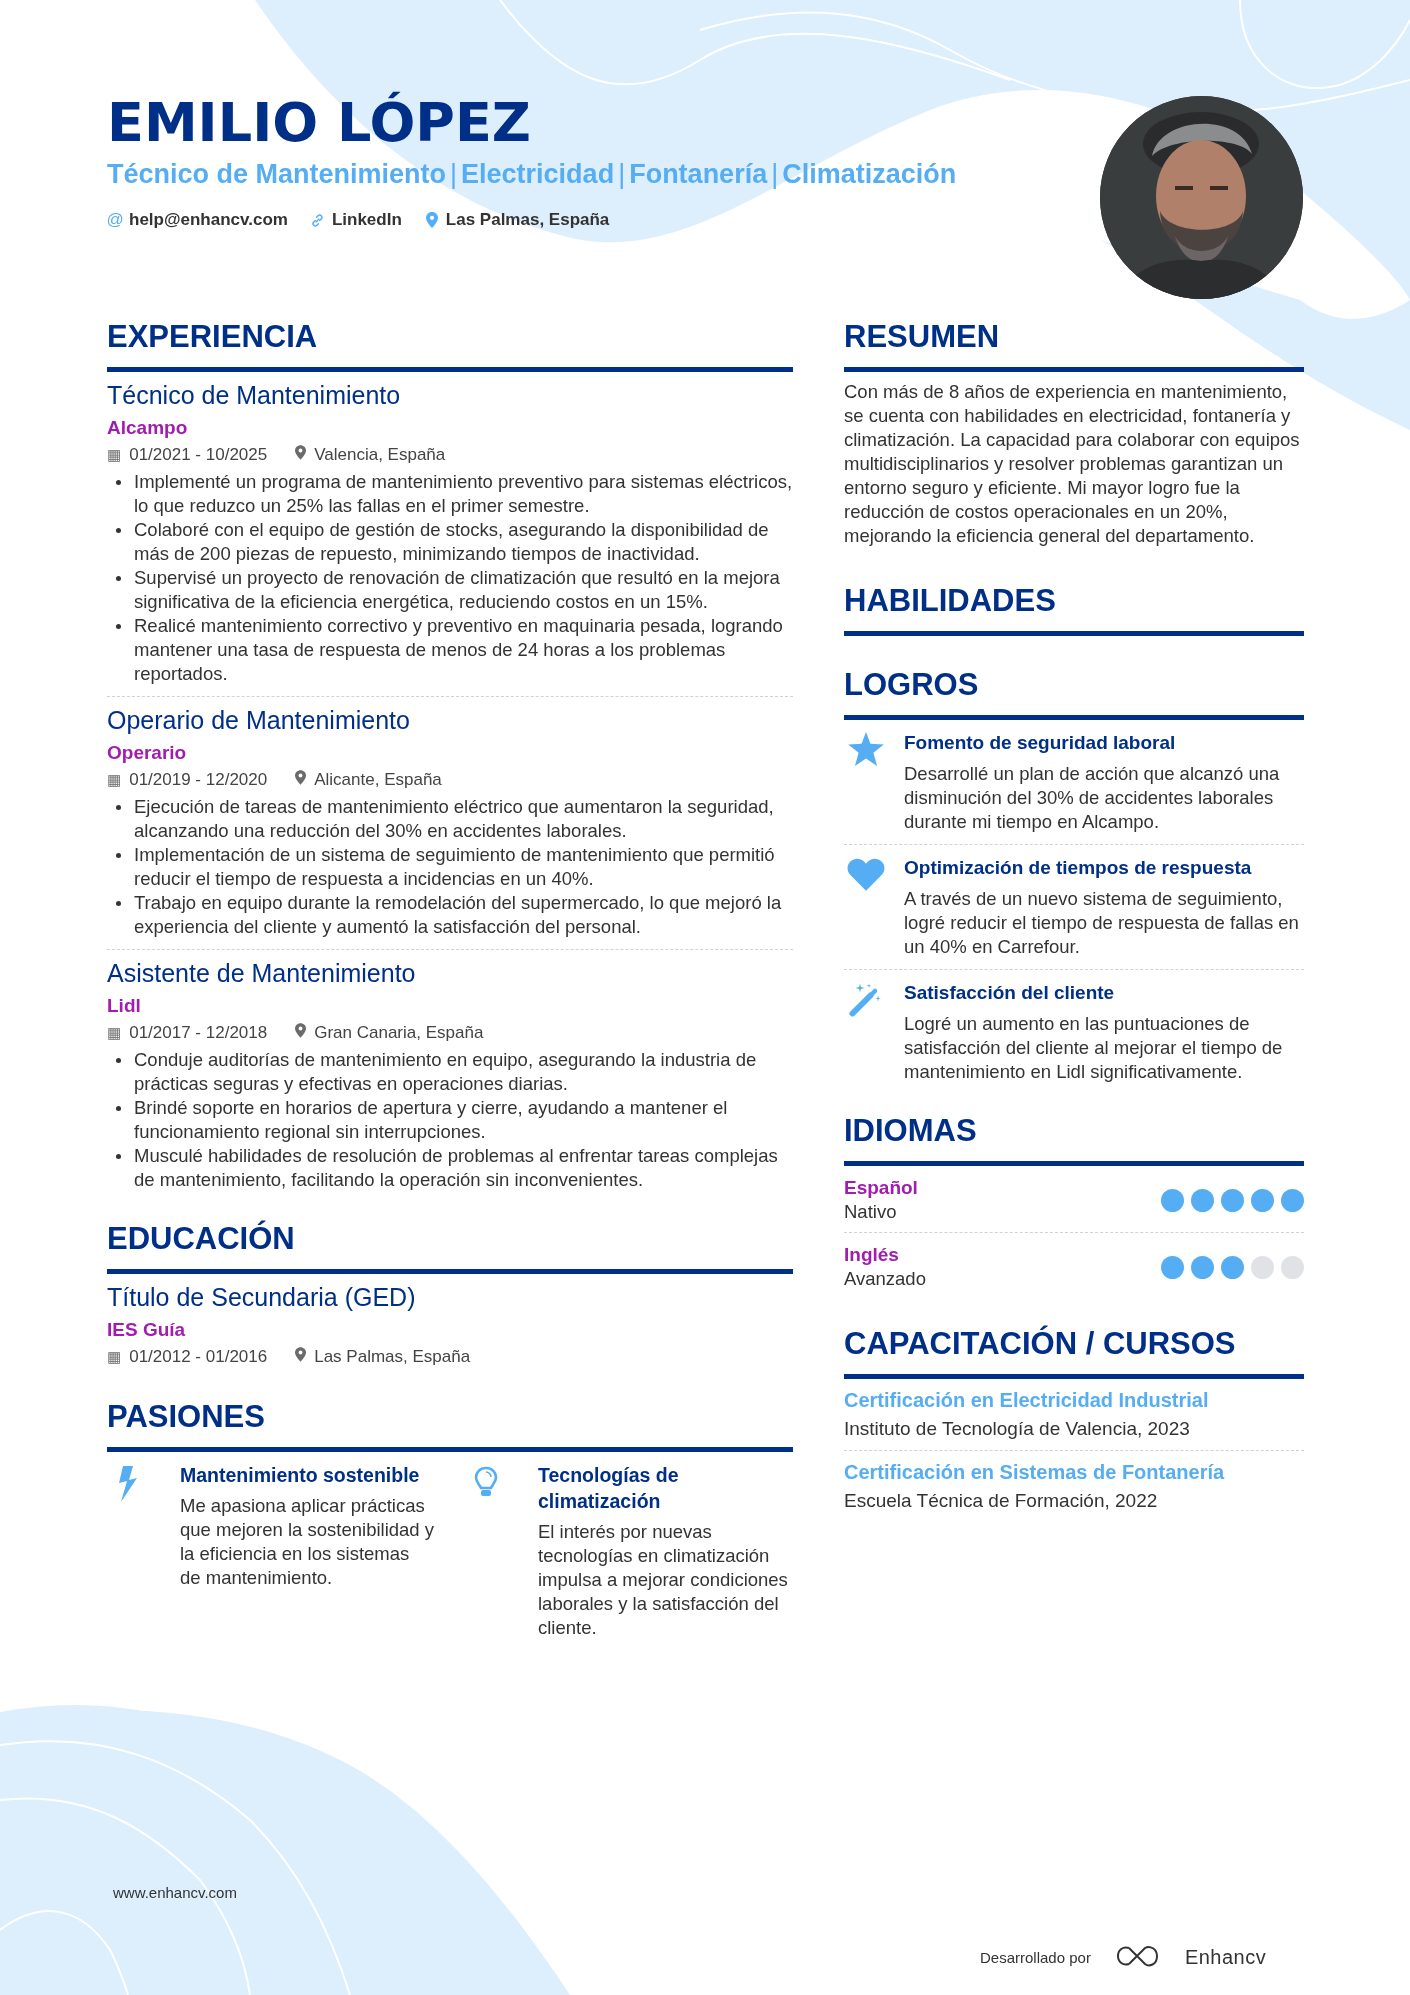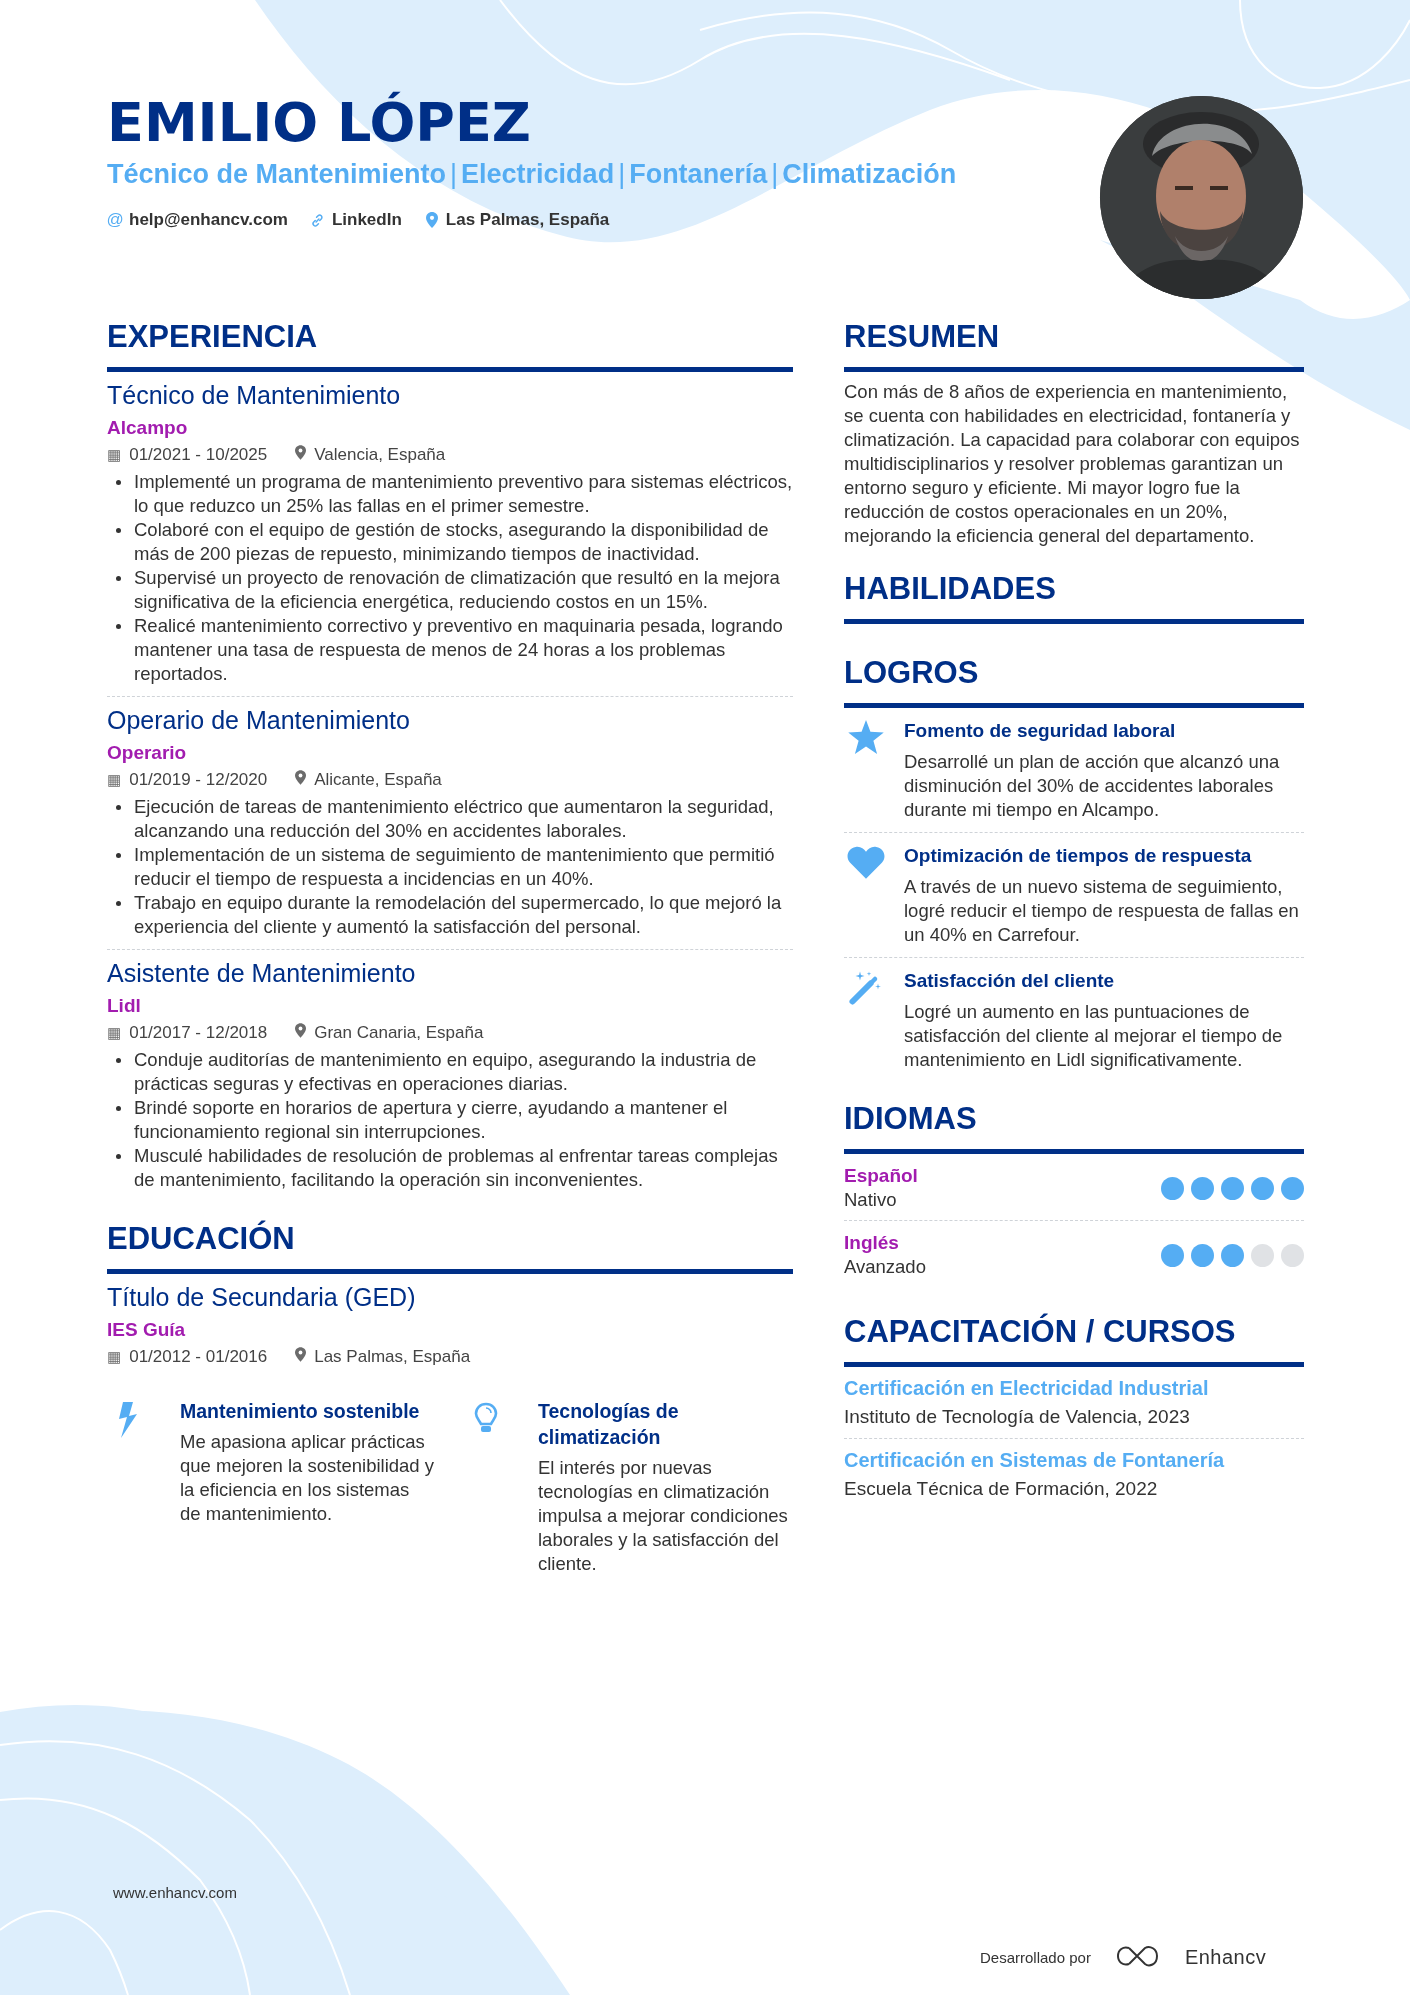--- a/index.html
+++ b/index.html
@@ -228,20 +228,21 @@
                   <path d="M6 0 C2.7 0 0 2.6 0 5.9 C0 10 6 16 6 16 C6 16 12 10 12 5.9 C12 2.6 9.3 0 6 0 Z" fill="#6b6b6b"></path>
                   <circle cx="6" cy="5.8" r="2.1" fill="#fff"></circle>
                 </svg></span>
               <span>Las Palmas, España</span>
             </span>
         </div>
       </div>
     </section>
 
     <section style="margin-top: 18px;">
+      <div class="section-title">PASIONES</div>
       <div class="passions">
         <div class="passion">
           <div class="ic">
             <svg width="22" height="36" viewBox="0 0 22 36">
                 <path d="M6 0 L2 17 L10 15 L4 36 L20 12 L12 14 L16 0 Z" fill="#55adf3"></path>
               </svg>
           </div>
           <div>
             <div class="passion-title">Mantenimiento sostenible</div>
             <div class="passion-desc">Me apasiona aplicar prácticas que mejoren la sostenibilidad y la eficiencia en los sistemas de mantenimiento.</div>
@@ -264,21 +265,21 @@
     </section>
   </div>
 
   <div class="col-right">
 
     <section>
       <div class="section-title">RESUMEN</div>
       <div class="summary-text">Con más de 8 años de experiencia en mantenimiento, se cuenta con habilidades en electricidad, fontanería y climatización. La capacidad para colaborar con equipos multidisciplinarios y resolver problemas garantizan un entorno seguro y eficiente. Mi mayor logro fue la reducción de costos operacionales en un 20%, mejorando la eficiencia general del departamento.</div>
     </section>
 
-    <section style="margin-top: 22px;">
+    <section style="margin-top: 34px;">
       <div class="section-title">HABILIDADES</div>
     </section>
 
     <section style="margin-top: 30px;">
       <div class="section-title">LOGROS</div>
 
       <div class="ach">
         <div class="ic">
           <svg width="36" height="34" viewBox="0 0 24 23">
               <path d="M12 0 L15 8 L24 8.5 L17 14 L19.5 23 L12 18 L4.5 23 L7 14 L0 8.5 L9 8 Z" fill="#55adf3"></path>

